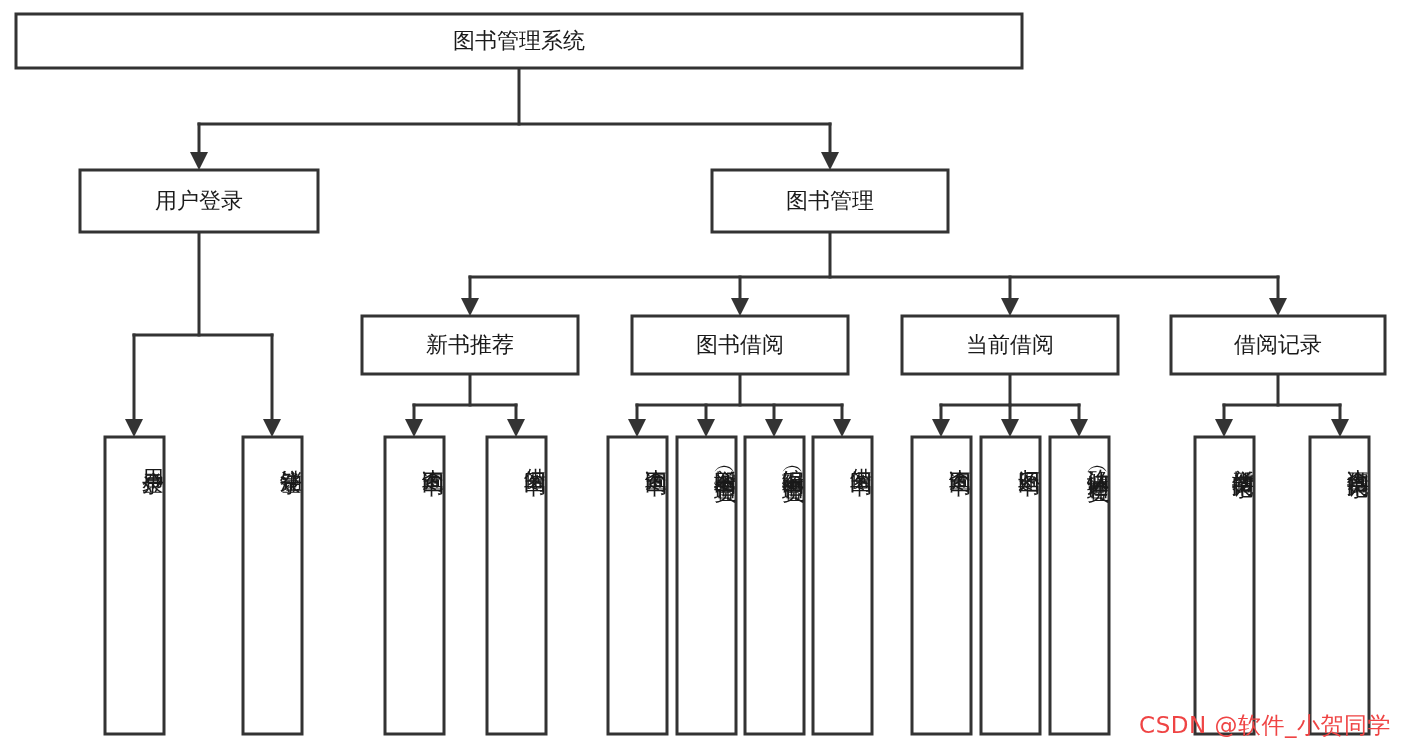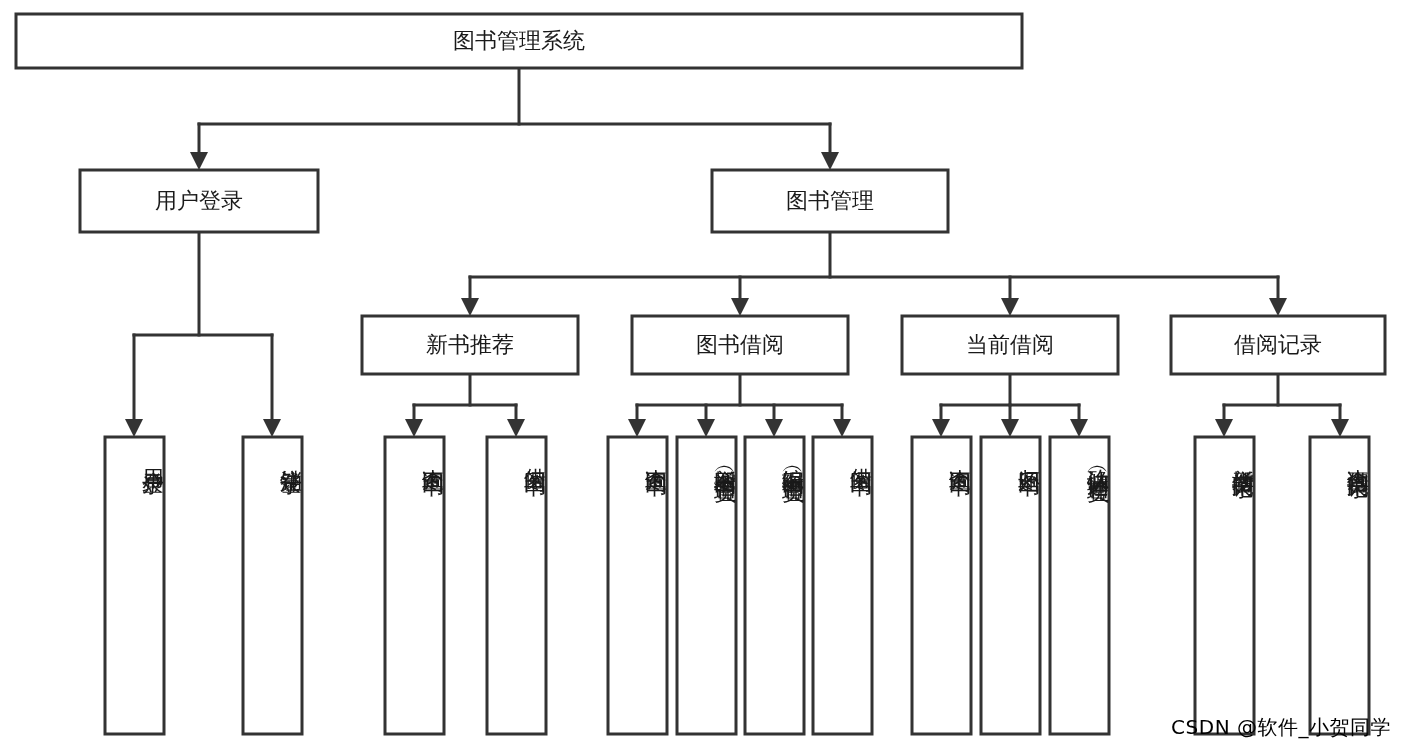--- a/index.html
+++ b/index.html
@@ -62,22 +62,22 @@
     line-height: 1;
     text-align: left;
     white-space: nowrap;
     pointer-events: none;
   }
   .watermark {
     position: absolute;
     right: 14px;
     bottom: 6px;
     font-family: "DejaVu Sans", "Liberation Sans", sans-serif;
-    font-size: 20px;
-    color: #000000;
+    font-size: 23px;
+    color: #ef4444;
     letter-spacing: 0.5px;
     white-space: nowrap;
   }
 </style>
 </head>
 <body>
 
 <div id="diagram-root">
   <svg id="tree-svg" viewBox="0 0 1405 747">
     <g id="connectors-layer">

